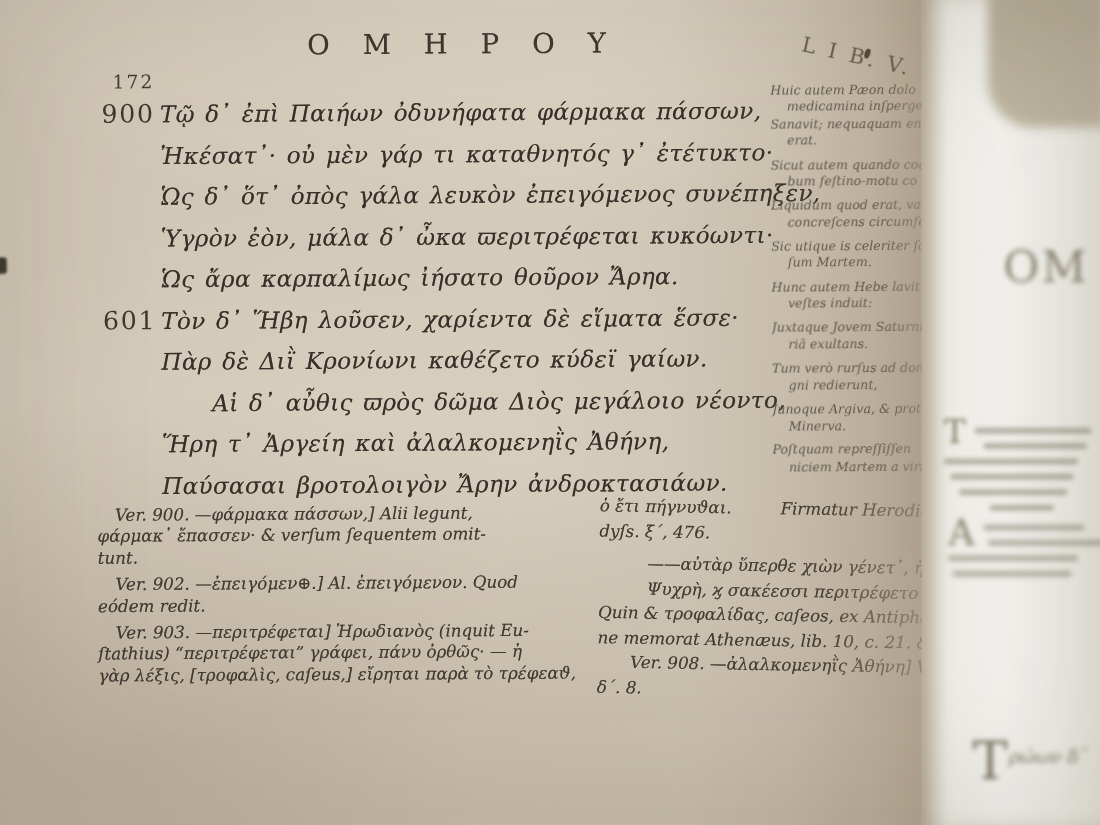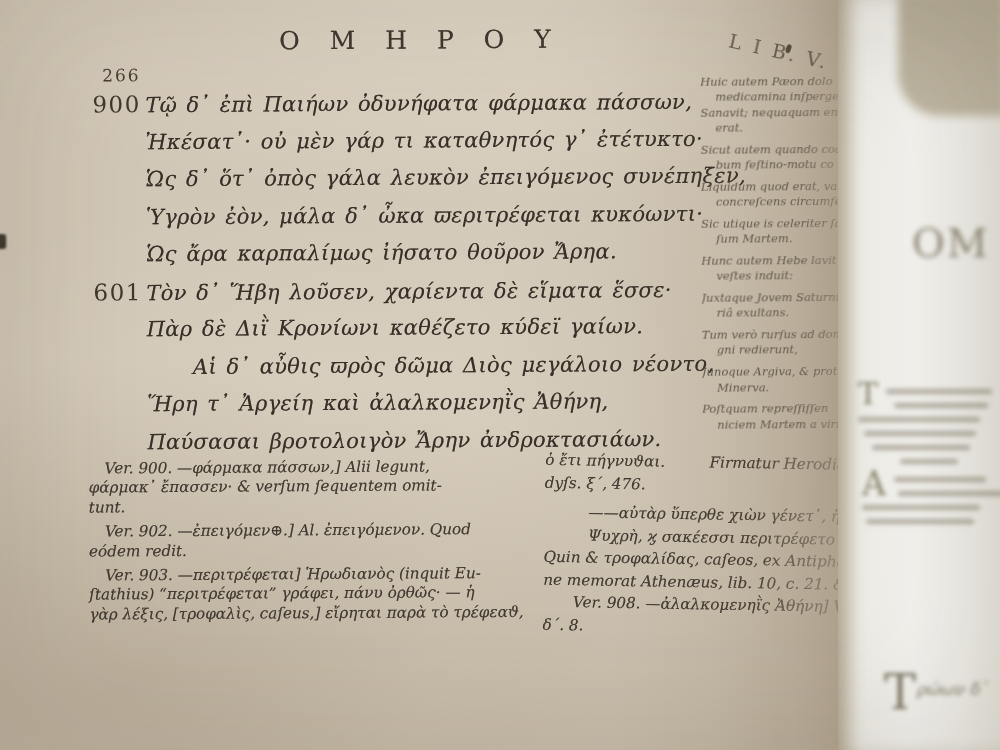--- a/index.html
+++ b/index.html
@@ -68,21 +68,21 @@
   .vignette{position:absolute;inset:0;pointer-events:none;
     box-shadow:inset 0 0 130px 18px rgba(72,56,30,.13);}
 </style>
 </head>
 <body>
 
 <div class="photo">
 
   <div class="left-page">
 
-    <div class="page-number">266</div>
+    <div class="page-number">172</div>
     <div class="header-title">Ο Μ Η Ρ Ο Υ</div>
     <div class="header-right">L I B. V.</div>
 
     <div class="verse-block">
 
     <div class="verse-line">
           <span class="verse-num">900</span><span class="verse-text">Τῷ δ᾽ ἐπὶ Παιήων ὀδυνήφατα φάρμακα πάσσων,</span>
         </div>
         <div class="verse-line">
           <span class="verse-num"></span><span class="verse-text">Ἠκέσατ᾽· οὐ μὲν γάρ τι καταθνητός γ᾽ ἐτέτυκτο·</span>

